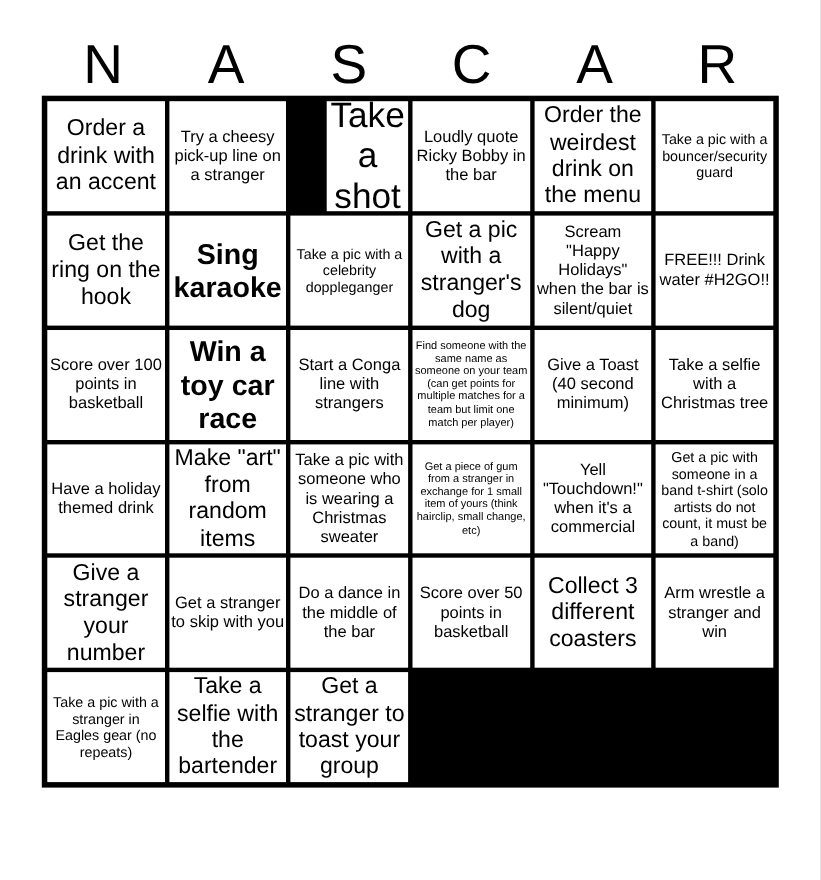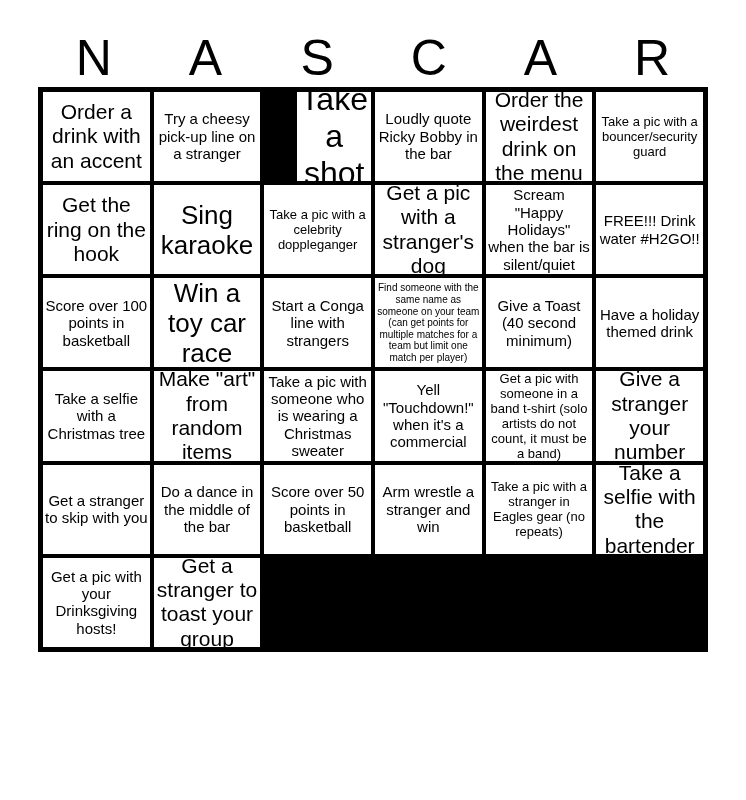--- a/index.html
+++ b/index.html
@@ -21,21 +21,21 @@
   .title-letter {
     text-align: center;
     font-size: 50px;
     line-height: 1;
     padding-bottom: 4px;
     color: #000000;
   }
   .board {
     margin: 0 38px;
     width: 670px;
-    height: 565px;
+    height: 629px;
     box-sizing: border-box;
     background: #000000;
     padding: 5px;
     display: grid;
     grid-template-columns: repeat(6, 1fr);
     grid-template-rows: repeat(6, 1fr);
     gap: 4px;
   }
   .cell {
     background: #ffffff;
@@ -46,21 +46,21 @@
     padding: 1px 2px;
     overflow: hidden;
     line-height: 1.16;
     color: #000000;
   }
   .sz-xs   { font-size: 10px; }
   .sz-sm   { font-size: 13px; text-align: center; }
   .sz-md   { font-size: 15px; }
   .sz-lg   { font-size: 15px; }
   .sz-xl   { font-size: 21px; }
-  .sz-xxl  { font-size: 26px; }
+  .sz-xxl  { font-size: 26px; font-weight: bold; }
   .sz-huge { font-size: 32px; margin-left: 33px; }
 </style>
 </head>
 <body>
 
 <div class="page">
 
   <div class="title-row">
     <div class="title-letter">N</div>
     <div class="title-letter">A</div>
@@ -84,32 +84,33 @@
     <div class="cell sz-xl">Get a pic with a stranger's dog</div>
     <div class="cell sz-md">Scream "Happy Holidays" when the bar is silent/quiet</div>
 
     <div class="cell sz-lg">FREE!!! Drink water #H2GO!!</div>
     <div class="cell sz-lg">Score over 100 points in basketball</div>
     <div class="cell sz-xxl">Win a toy car race</div>
     <div class="cell sz-lg">Start a Conga line with strangers</div>
     <div class="cell sz-xs">Find someone with the same name as someone on your team (can get points for multiple matches for a team but limit one match per player)</div>
 
     <div class="cell sz-lg">Give a Toast (40 second minimum)</div>
+    <div class="cell sz-md">Take a selfie with a Christmas tree</div>
     <div class="cell sz-lg">Have a holiday themed drink</div>
-    <div class="cell sz-md">Take a selfie with a Christmas tree</div>
     <div class="cell sz-xl">Make "art" from random items</div>
     <div class="cell sz-md">Take a pic with someone who is wearing a Christmas sweater</div>
+    <div class="cell sz-xs">Get a piece of gum from a stranger in exchange for 1 small item of yours (think hairclip, small change, etc)</div>
 
     <div class="cell sz-md">Yell "Touchdown!" when it's a commercial</div>
     <div class="cell sz-sm">Get a pic with someone in a band t-shirt (solo artists do not count, it must be a band)</div>
     <div class="cell sz-xl">Give a stranger your number</div>
     <div class="cell sz-lg">Get a stranger to skip with you</div>
     <div class="cell sz-lg">Do a dance in the middle of the bar</div>
     <div class="cell sz-lg">Score over 50 points in basketball</div>
 
+    <div class="cell sz-xl">Collect 3 different coasters</div>
     <div class="cell sz-lg">Arm wrestle a stranger and win</div>
     <div class="cell sz-sm">Take a pic with a stranger in Eagles gear (no repeats)</div>
     <div class="cell sz-xl">Take a selfie with the bartender</div>
-    <div class="cell sz-md">Get a pic with your Drinksgiving hosts!</div>
     <div class="cell sz-xl">Get a stranger to toast your group</div>
   </div>
 
 </div>
 
 </body></html>

